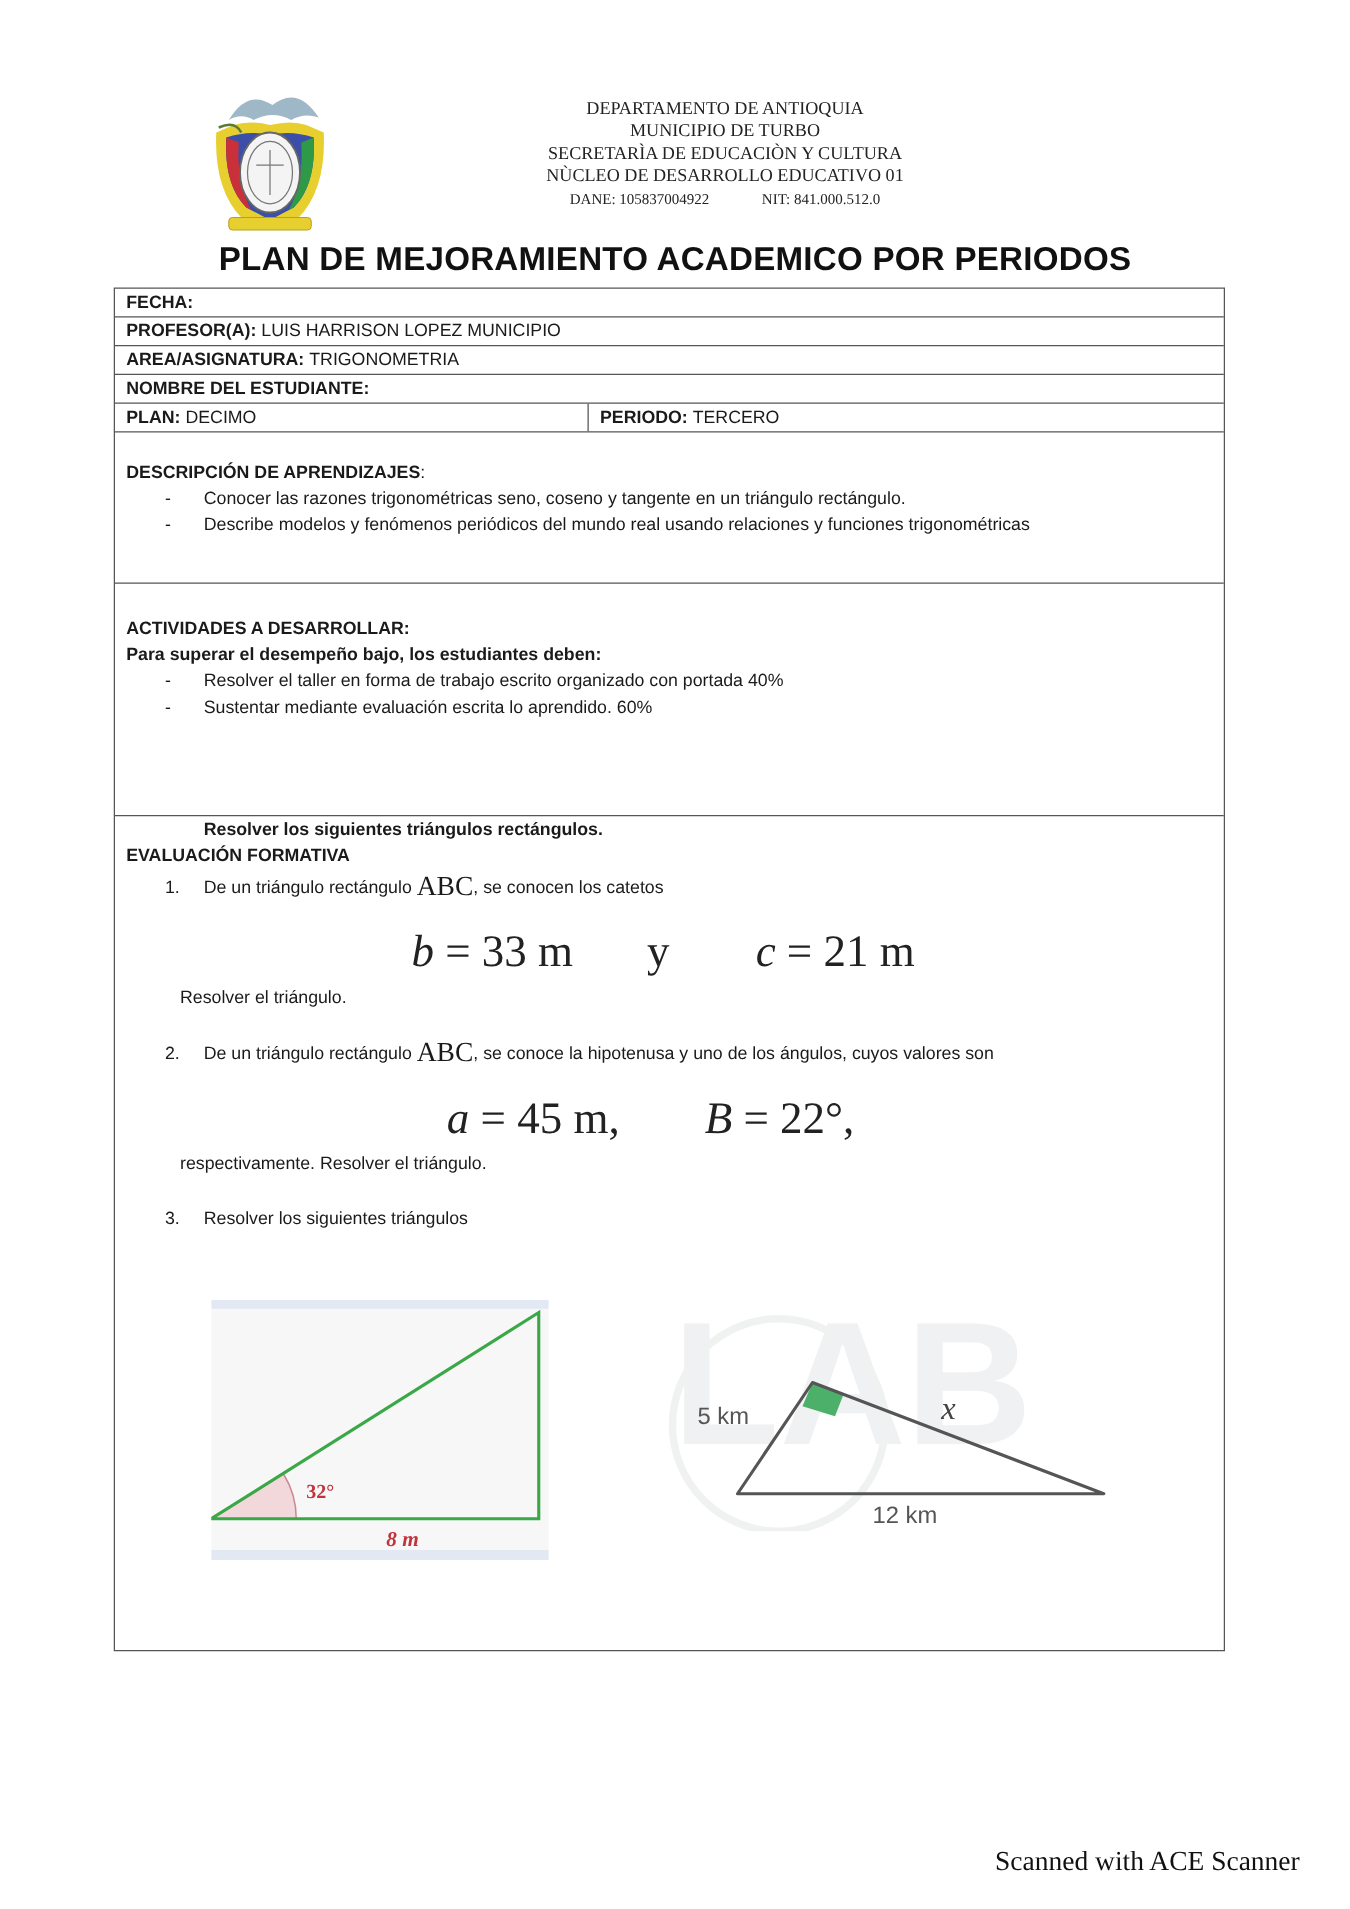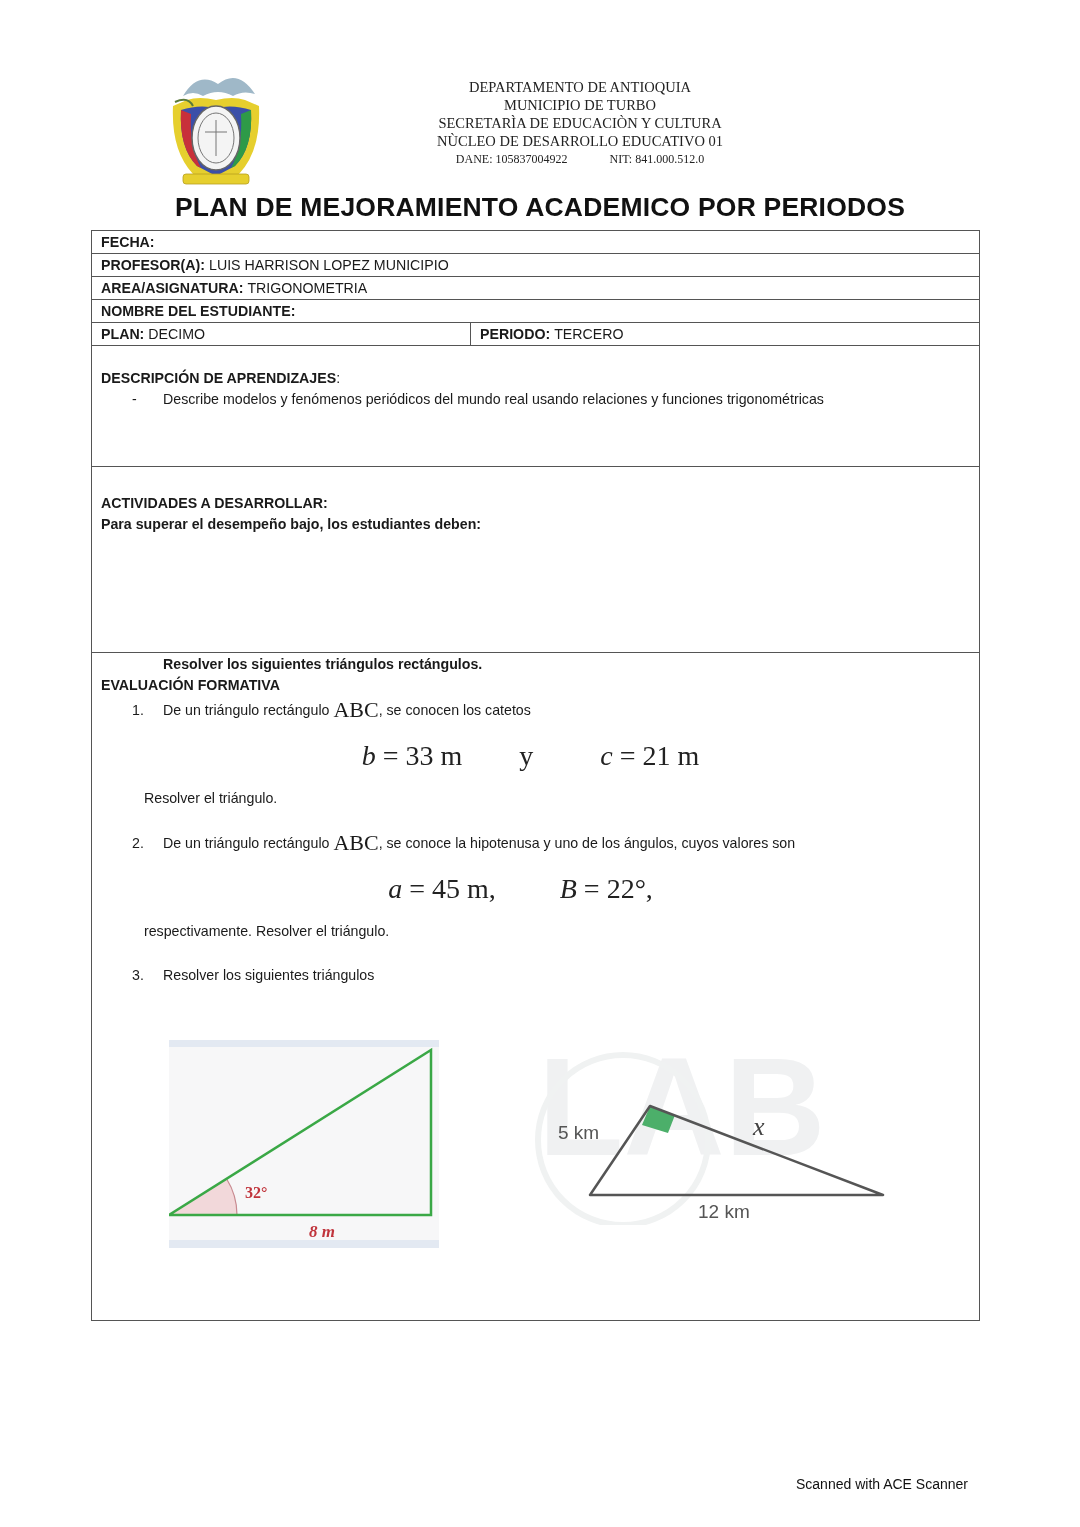--- a/index.html
+++ b/index.html
@@ -31,28 +31,28 @@
 
   .desc { height: 121px; padding-top: 22px; box-sizing: border-box; line-height: 21px; }
   .acts { height: 186px; padding-top: 26px; box-sizing: border-box; line-height: 21px; }
   .eval { height: 667px; padding-top: 1px; box-sizing: border-box; }
 
   .eval .line { line-height: 21px; }
   .indent { padding-left: 62px; }
   .q { position: relative; padding-left: 62px; }
   .q .num { position: absolute; left: 31px; }
   .abc { font-family: "Liberation Serif", serif; font-size: 22px; line-height: 1; vertical-align: -2px; }
-  .math { font-family: "Liberation Serif", serif; font-size: 28px; text-align: center; color: #222; }
+  .math { font-family: "Liberation Serif", serif; font-size: 36px; text-align: center; color: #222; }
   .math i { font-style: italic; }
   .sub { padding-left: 43px; }
 
   .fig1 { position: absolute; left: 77px; top: 387px; width: 270px; height: 208px; }
   .fig2 { position: absolute; left: 436px; top: 392px; width: 360px; height: 180px; }
 
-  .footer { position: absolute; left: 796px; top: 1476px; font-size: 14px; color: #111; font-family: Liberation Sans, sans-serif; }
+  .footer { position: absolute; left: 796px; top: 1476px; font-size: 22px; color: #111; font-family: Liberation Serif, serif; }
 </style>
 </head>
 <body>
 
 <svg class="logo" viewBox="0 0 106 124">
   <path d="M20 30 Q35 5 55 18 Q75 2 92 28 Q80 24 70 30 Q55 22 40 30 Q30 24 20 30Z" fill="#9fb8c8"></path>
   <path d="M10 40 Q8 85 30 108 L53 118 L76 108 Q98 85 96 40 L82 34 Q70 30 53 34 Q36 30 24 34Z" fill="#e6cf2e"></path>
   <path d="M18 44 Q16 82 34 100 L53 110 L72 100 Q90 82 88 44 Q70 38 53 42 Q36 38 18 44Z" fill="#3b4fa8"></path>
   <path d="M18 44 Q16 82 34 100 L38 102 Q26 80 28 48Z" fill="#c8303a"></path>
   <path d="M88 44 Q90 82 72 100 L68 102 Q80 80 78 48Z" fill="#2e9a48"></path>
@@ -98,27 +98,32 @@
       <b>PLAN:</b><span>DECIMO</span>
     </div>
     <div class="cell">
       <b>PERIODO:</b><span>TERCERO</span>
     </div>
   </div>
 
   <div class="section desc">
     <div><span class="sec-head">DESCRIPCIÓN DE APRENDIZAJES</span><span>:</span></div>
     <ul class="bullets">
+      <li>Conocer las razones trigonométricas seno, coseno y tangente en un triángulo rectángulo.</li>
       <li>Describe modelos y fenómenos periódicos del mundo real usando relaciones y funciones trigonométricas</li>
     </ul>
   </div>
 
   <div class="section acts">
     <div class="sec-head">ACTIVIDADES A DESARROLLAR:</div>
     <div class="sec-head">Para superar el desempeño bajo, los estudiantes deben:</div>
+    <ul class="bullets">
+      <li>Resolver el taller en forma de trabajo escrito organizado con portada 40%</li>
+      <li>Sustentar mediante evaluación escrita lo aprendido. 60%</li>
+    </ul>
   </div>
 
   <div class="section eval">
     <div class="line sec-head indent">Resolver los siguientes triángulos rectángulos.</div>
     <div class="line sec-head">EVALUACIÓN FORMATIVA</div>
 
     <div class="q" style="margin-top:2px; line-height:24px;">
       <span class="num">1.</span>
       <span>De un triángulo rectángulo </span><span class="abc">ABC</span><span>, se conocen los catetos</span>
     </div>

